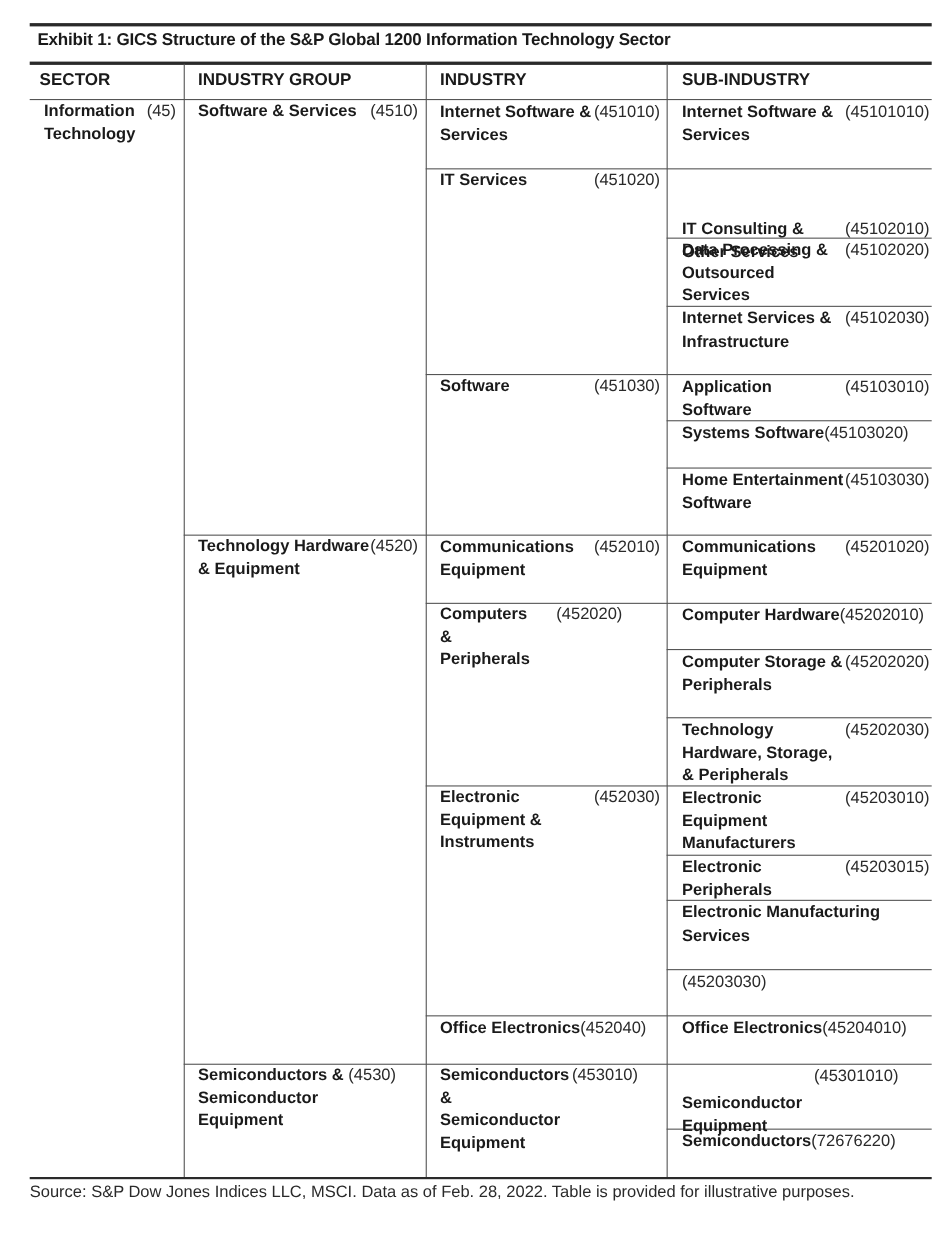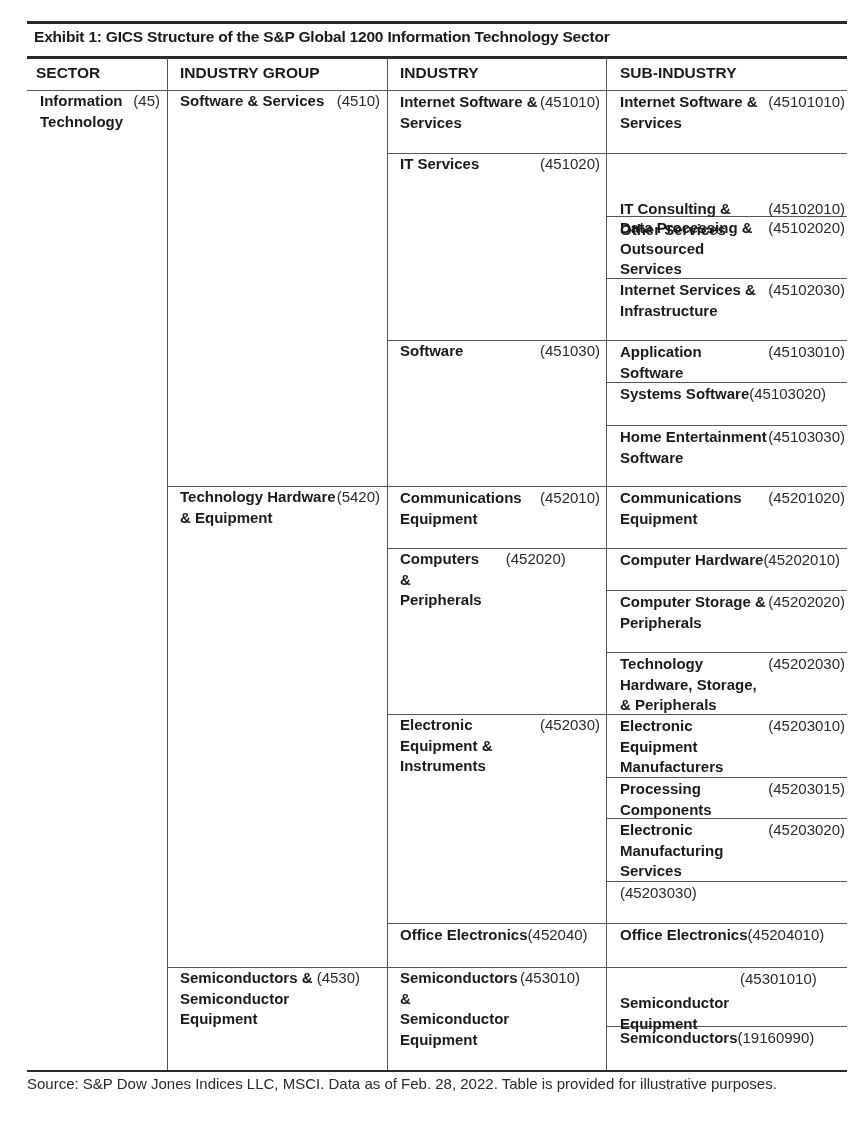--- a/index.html
+++ b/index.html
@@ -65,21 +65,21 @@
   <span class="name">Information Technology</span>
   <span class="code">(45)</span>
 </div>
 
 <div class="cell mid" style="left:180px; top:91px; width:200px; height:395px;">
   <span class="name">Software &amp; Services</span>
   <span class="code">(4510)</span>
 </div>
 <div class="cell mid" style="left:180px; top:487px; width:200px; height:480px;">
   <span class="name">Technology Hardware &amp; Equipment</span>
-  <span class="code">(5420)</span>
+  <span class="code">(4520)</span>
 </div>
 <div class="cell mid" style="left:180px; top:968px; width:180px; height:102px;">
   <span class="name">Semiconductors &amp; Semiconductor Equipment</span>
   <span class="code">(4530)</span>
 </div>
 
 <div class="cell top" style="left:400px; top:91px; width:200px; height:62px;">
   <span class="name">Internet Software &amp; Services</span>
   <span class="code">(451010)</span>
 </div>
@@ -154,36 +154,35 @@
 </div>
 <div class="cell top" style="left:620px; top:653px; width:225px; height:61px;">
   <span class="name" style="width:222px;">Technology Hardware, Storage, &amp; Peripherals</span>
   <span class="code">(45202030)</span>
 </div>
 <div class="cell top" style="left:620px; top:715px; width:225px; height:62px;gap:28px;">
   <span class="name" style="width:200px;">Electronic Equipment Manufacturers</span>
   <span class="code">(45203010)</span>
 </div>
 <div class="cell top" style="left:620px; top:778px; width:225px; height:40px;">
-  <span class="name">Processing Components</span>
+  <span class="name">Electronic Peripherals</span>
   <span class="code">(45203015)</span>
 </div>
 <div class="cell top" style="left:620px; top:819px; width:225px; height:62px;">
   <span class="name" style="width:222px;">Electronic Manufacturing Services</span>
-  <span class="code">(45203020)</span>
 </div>
 <div class="cell top" style="left:620px; top:882px; width:225px; height:41px;">
   <span class="code">(45203030)</span>
 </div>
 <div class="cell top" style="left:620px; top:924px; width:225px; height:43px;">
   <span class="name">Office Electronics</span>
   <span class="code">(45204010)</span>
 </div>
 <div class="cell top" style="left:620px; top:968px; width:225px; height:58px;">
   <span class="name" style="width:120px;margin-top:24px;">Semiconductor Equipment</span>
   <span class="code">(45301010)</span>
 </div>
 <div class="cell top" style="left:620px; top:1027px; width:225px; height:43px;">
   <span class="name">Semiconductors</span>
-  <span class="code">(19160990)</span>
+  <span class="code">(72676220)</span>
 </div>
 
 <div class="source">Source: S&amp;P Dow Jones Indices LLC, MSCI. Data as of Feb. 28, 2022. Table is provided for illustrative purposes.</div>
 
 </body></html>

